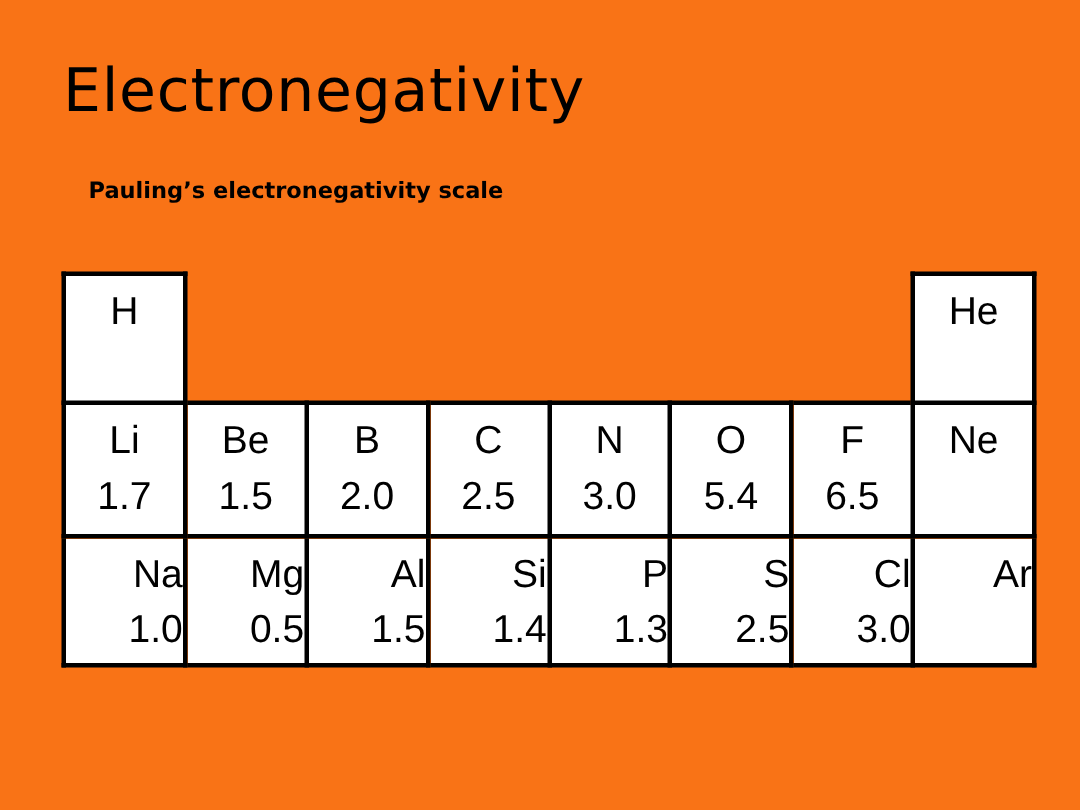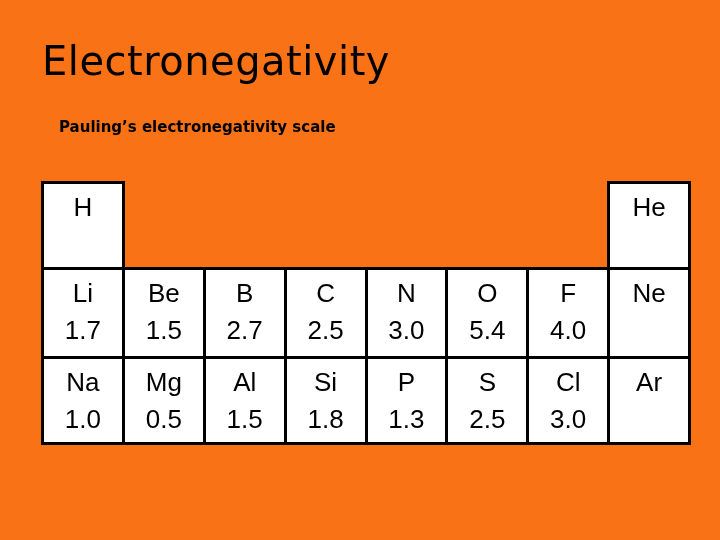--- a/index.html
+++ b/index.html
@@ -62,21 +62,21 @@
     line-height: 37px;
     color: #000000;
     overflow: hidden;
   }
   table.ptable td.gap {
     border: none;
     background: transparent;
   }
   tr.period-1 td { height: 86px; }
   tr.period-2 td { height: 89px; margin-top: 20px; }
-  tr.period-3 td { height: 86px; }
+  tr.period-3 td { height: 86px; text-align: right; }
   .sym, .val { display: block; }
 </style>
 </head>
 <body>
 
 <div class="slide">
 
   <h1 class="title">Electronegativity</h1>
 
   <p class="subtitle">Pauling’s electronegativity scale</p>
@@ -113,37 +113,37 @@
         <td>
           <span class="sym">Li</span>
           <span class="val">1.7</span>
         </td>
         <td>
           <span class="sym">Be</span>
           <span class="val">1.5</span>
         </td>
         <td>
           <span class="sym">B</span>
-          <span class="val">2.7</span>
+          <span class="val">2.0</span>
         </td>
         <td>
           <span class="sym">C</span>
           <span class="val">2.5</span>
         </td>
         <td>
           <span class="sym">N</span>
           <span class="val">3.0</span>
         </td>
         <td>
           <span class="sym">O</span>
           <span class="val">5.4</span>
         </td>
         <td>
           <span class="sym">F</span>
-          <span class="val">4.0</span>
+          <span class="val">6.5</span>
         </td>
         <td>
           <span class="sym">Ne</span>
           <span class="val"></span>
         </td>
       </tr>
       <tr class="period-3">
         <td>
           <span class="sym">Na</span>
           <span class="val">1.0</span>
@@ -151,21 +151,21 @@
         <td>
           <span class="sym">Mg</span>
           <span class="val">0.5</span>
         </td>
         <td>
           <span class="sym">Al</span>
           <span class="val">1.5</span>
         </td>
         <td>
           <span class="sym">Si</span>
-          <span class="val">1.8</span>
+          <span class="val">1.4</span>
         </td>
         <td>
           <span class="sym">P</span>
           <span class="val">1.3</span>
         </td>
         <td>
           <span class="sym">S</span>
           <span class="val">2.5</span>
         </td>
         <td>

